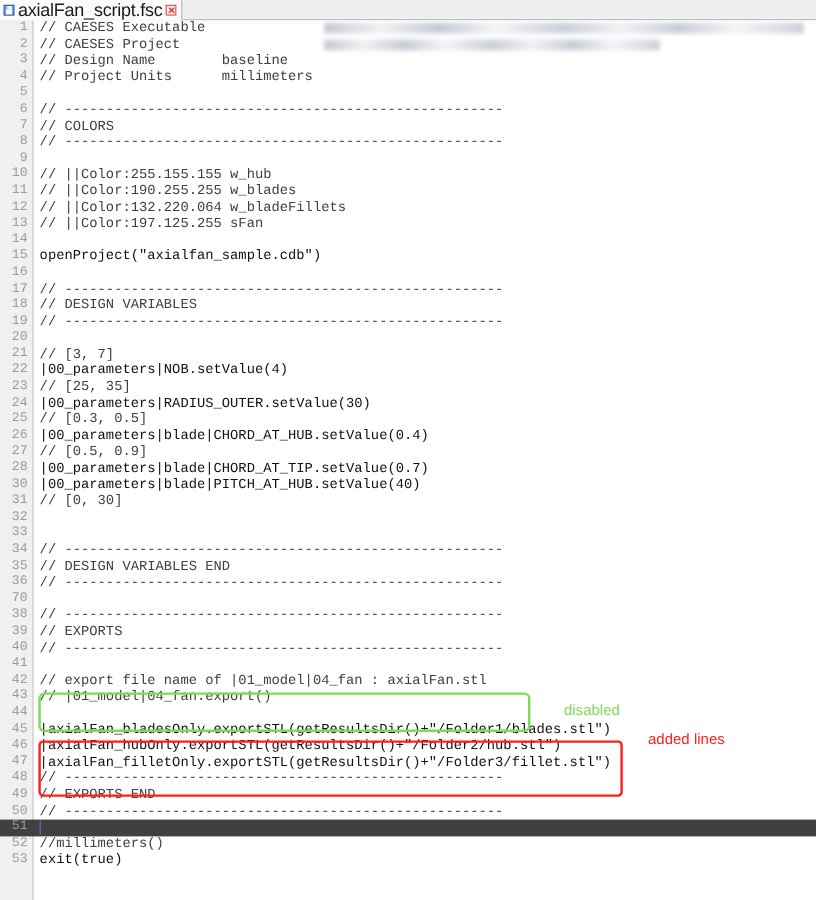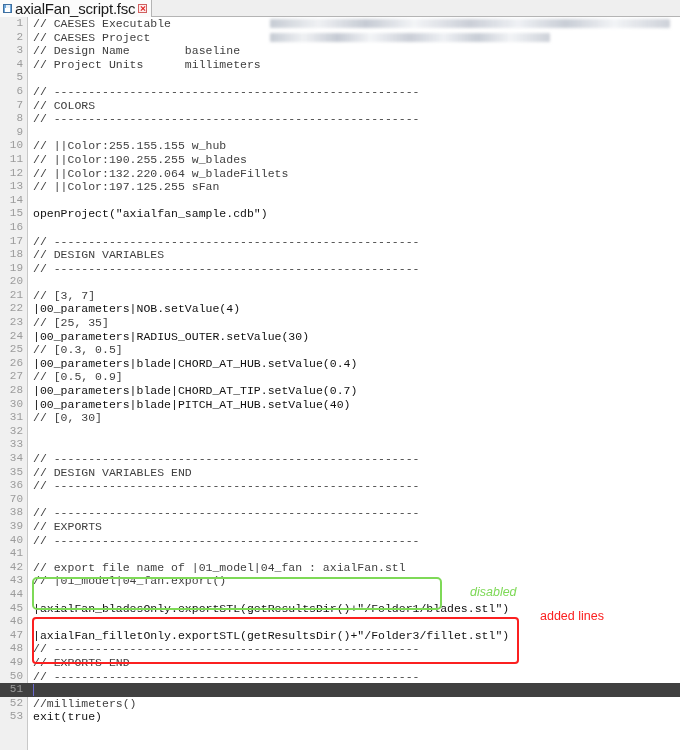--- a/index.html
+++ b/index.html
@@ -189,21 +189,21 @@
   .anno-box.red {
     border: 2px solid #fb2020;
     border-radius: 4px;
   }
   .anno-label {
     position: absolute;
     font-family: "Liberation Sans", sans-serif;
     font-size: 12.5px;
     white-space: nowrap;
   }
-  .anno-label.green { color: #7ed957; font-style: italic; }
+  .anno-label.green { color: #7ed957; }
   .anno-label.red   { color: #fb2020; }
 </style>
 </head>
 <body>
 
 <div id="app">
 
   <div class="tabbar">
     <div class="tab">
       <span class="tab-icon">
@@ -256,21 +256,21 @@
         <div class="line"><span class="lnum">36</span><span class="ltext comment">// -----------------------------------------------------</span></div>
         <div class="line"><span class="lnum">70</span><span class="ltext"></span></div>
         <div class="line"><span class="lnum">38</span><span class="ltext comment">// -----------------------------------------------------</span></div>
         <div class="line"><span class="lnum">39</span><span class="ltext comment">// EXPORTS</span></div>
         <div class="line"><span class="lnum">40</span><span class="ltext comment">// -----------------------------------------------------</span></div>
         <div class="line"><span class="lnum">41</span><span class="ltext"></span></div>
         <div class="line"><span class="lnum">42</span><span class="ltext comment">// export file name of |01_model|04_fan : axialFan.stl</span></div>
         <div class="line"><span class="lnum">43</span><span class="ltext comment">// |01_model|04_fan.export()</span></div>
         <div class="line"><span class="lnum">44</span><span class="ltext"></span></div>
         <div class="line"><span class="lnum">45</span><span class="ltext">|axialFan_bladesOnly.exportSTL(getResultsDir()+"/Folder1/blades.stl")</span></div>
-        <div class="line"><span class="lnum">46</span></div>
+        <div class="line"><span class="lnum">46</span><span class="ltext">|axialFan_hubOnly.exportSTL(getResultsDir()+"/Folder2/hub.stl")</span></div>
         <div class="line"><span class="lnum">47</span><span class="ltext">|axialFan_filletOnly.exportSTL(getResultsDir()+"/Folder3/fillet.stl")</span></div>
         <div class="line"><span class="lnum">48</span><span class="ltext comment">// -----------------------------------------------------</span></div>
         <div class="line"><span class="lnum">49</span><span class="ltext comment">// EXPORTS END</span></div>
         <div class="line"><span class="lnum">50</span><span class="ltext comment">// -----------------------------------------------------</span></div>
         <div class="line current"><span class="lnum">51</span><span class="ltext"></span><span class="caret"></span></div>
         <div class="line"><span class="lnum">52</span><span class="ltext comment">//millimeters()</span></div>
         <div class="line"><span class="lnum">53</span><span class="ltext">exit(true)</span></div>
       </div>
 
     <div class="anno-box green" style="left:32px; top:560px; width:410px; height:33px;"></div>

